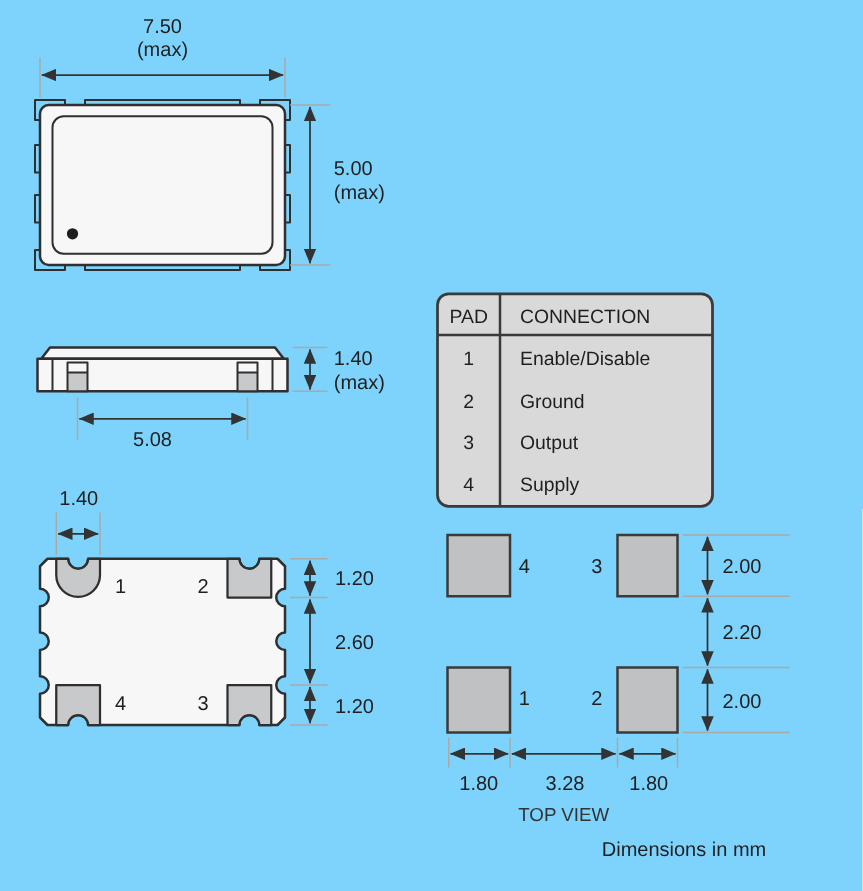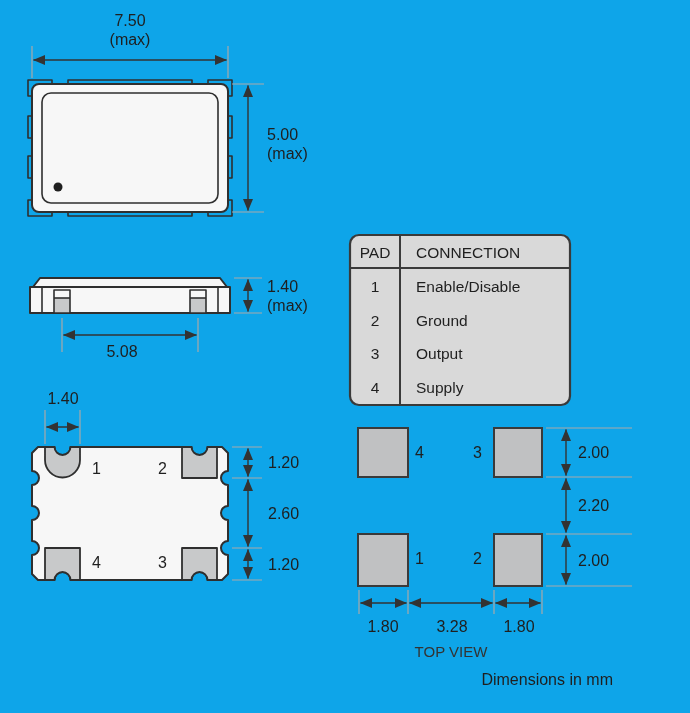--- a/index.html
+++ b/index.html
@@ -1,16 +1,16 @@
 <!DOCTYPE html>
 <html><head>
 <meta charset="utf-8">
 <style>
   html,body{margin:0;padding:0;background:#f7f7f7;}
-  .canvas{position:relative;width:690px;height:713px;background:#0ea5e9;overflow:hidden;}
+  .canvas{position:relative;width:690px;height:713px;background:#7dd3fc;overflow:hidden;}
   svg{display:block;}
   .ln{fill:#f7f7f7;stroke:#2f2f2f;stroke-width:2;stroke-linejoin:round;}
   .lnthin{fill:none;stroke:#2f2f2f;stroke-width:1.6;stroke-linejoin:round;}
   .pad{fill:#c8c9ca;stroke:#2f2f2f;stroke-width:1.8;stroke-linejoin:round;}
   .land{fill:#c0c1c2;stroke:#3a3a3a;stroke-width:2;}
   .tbl{fill:#d9d9d9;stroke:#3a3a3a;stroke-width:2.2;}
   .tbl-line{stroke:#3a3a3a;stroke-width:2;}
   .ext{stroke:#a9a9a9;stroke-width:1.2;fill:none;}
   .dim{stroke:#333333;stroke-width:1.4;fill:none;}
   .txt{font-family:"Liberation Sans",sans-serif;fill:#1f1f1f;font-size:16px;}

